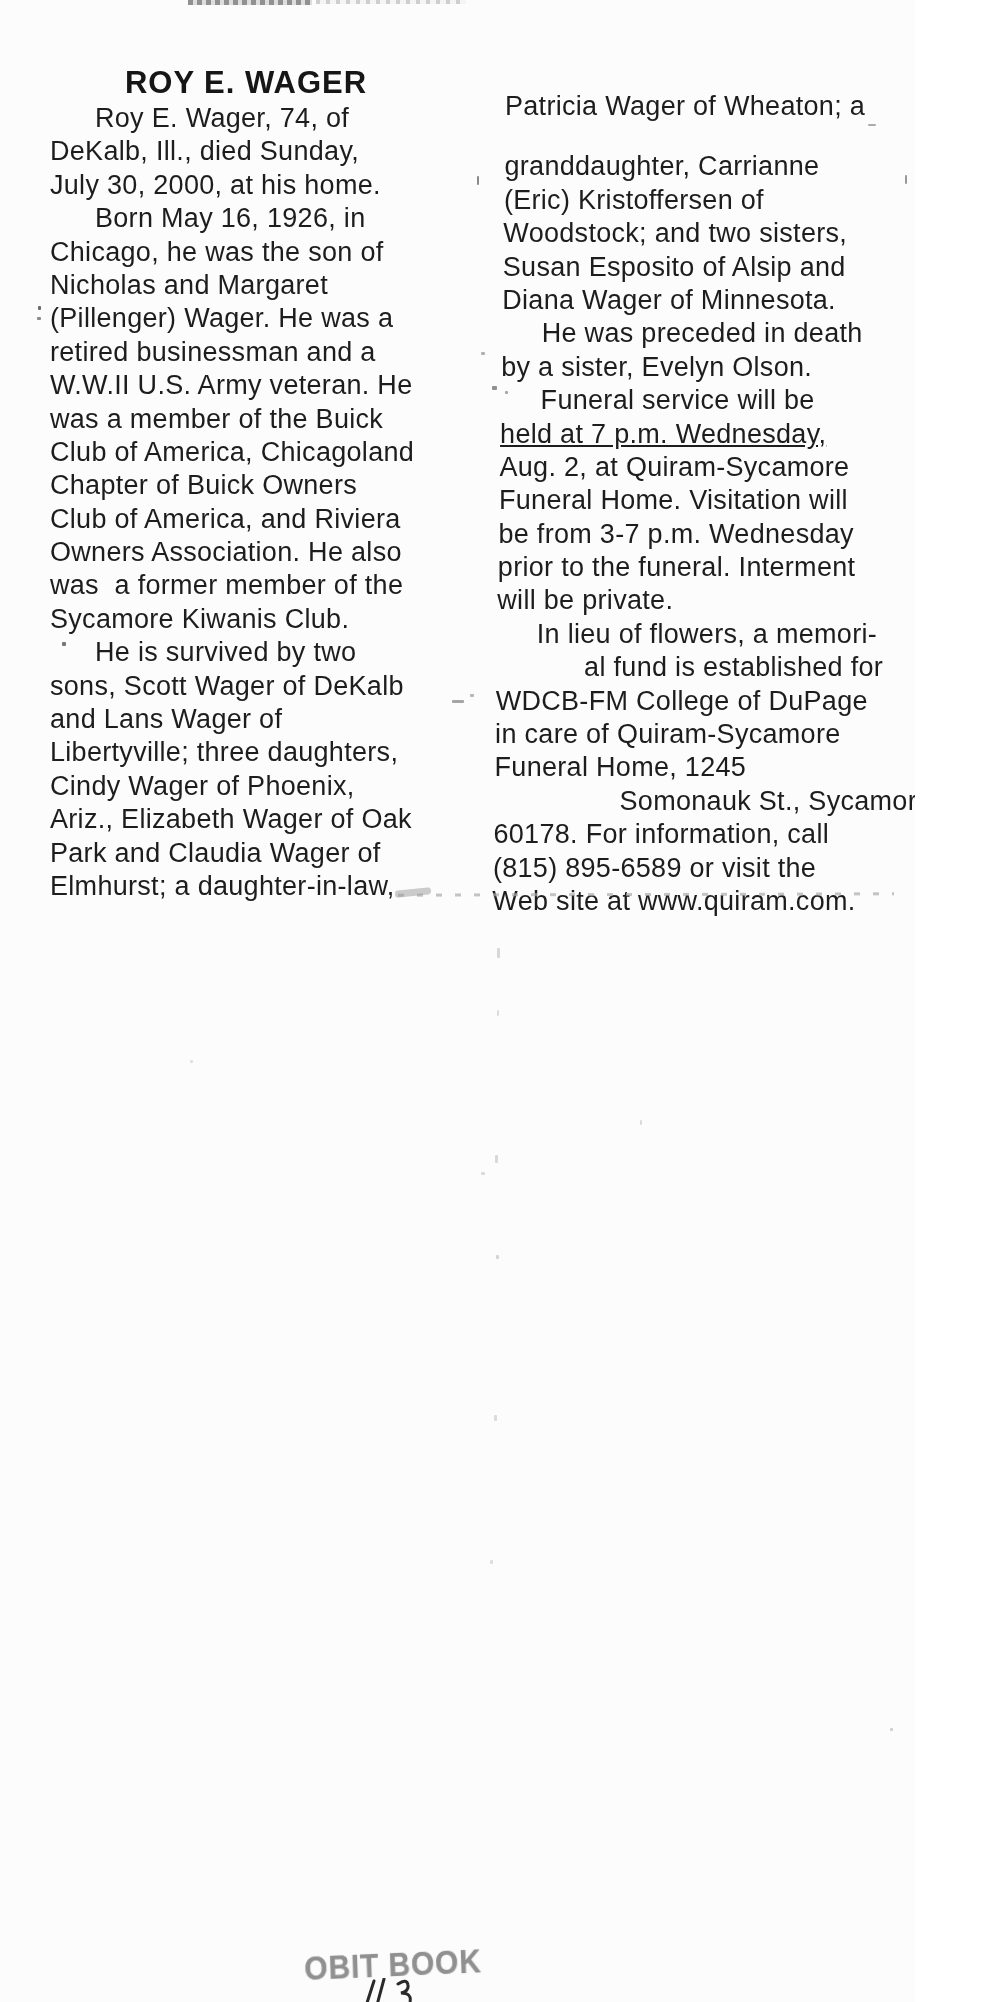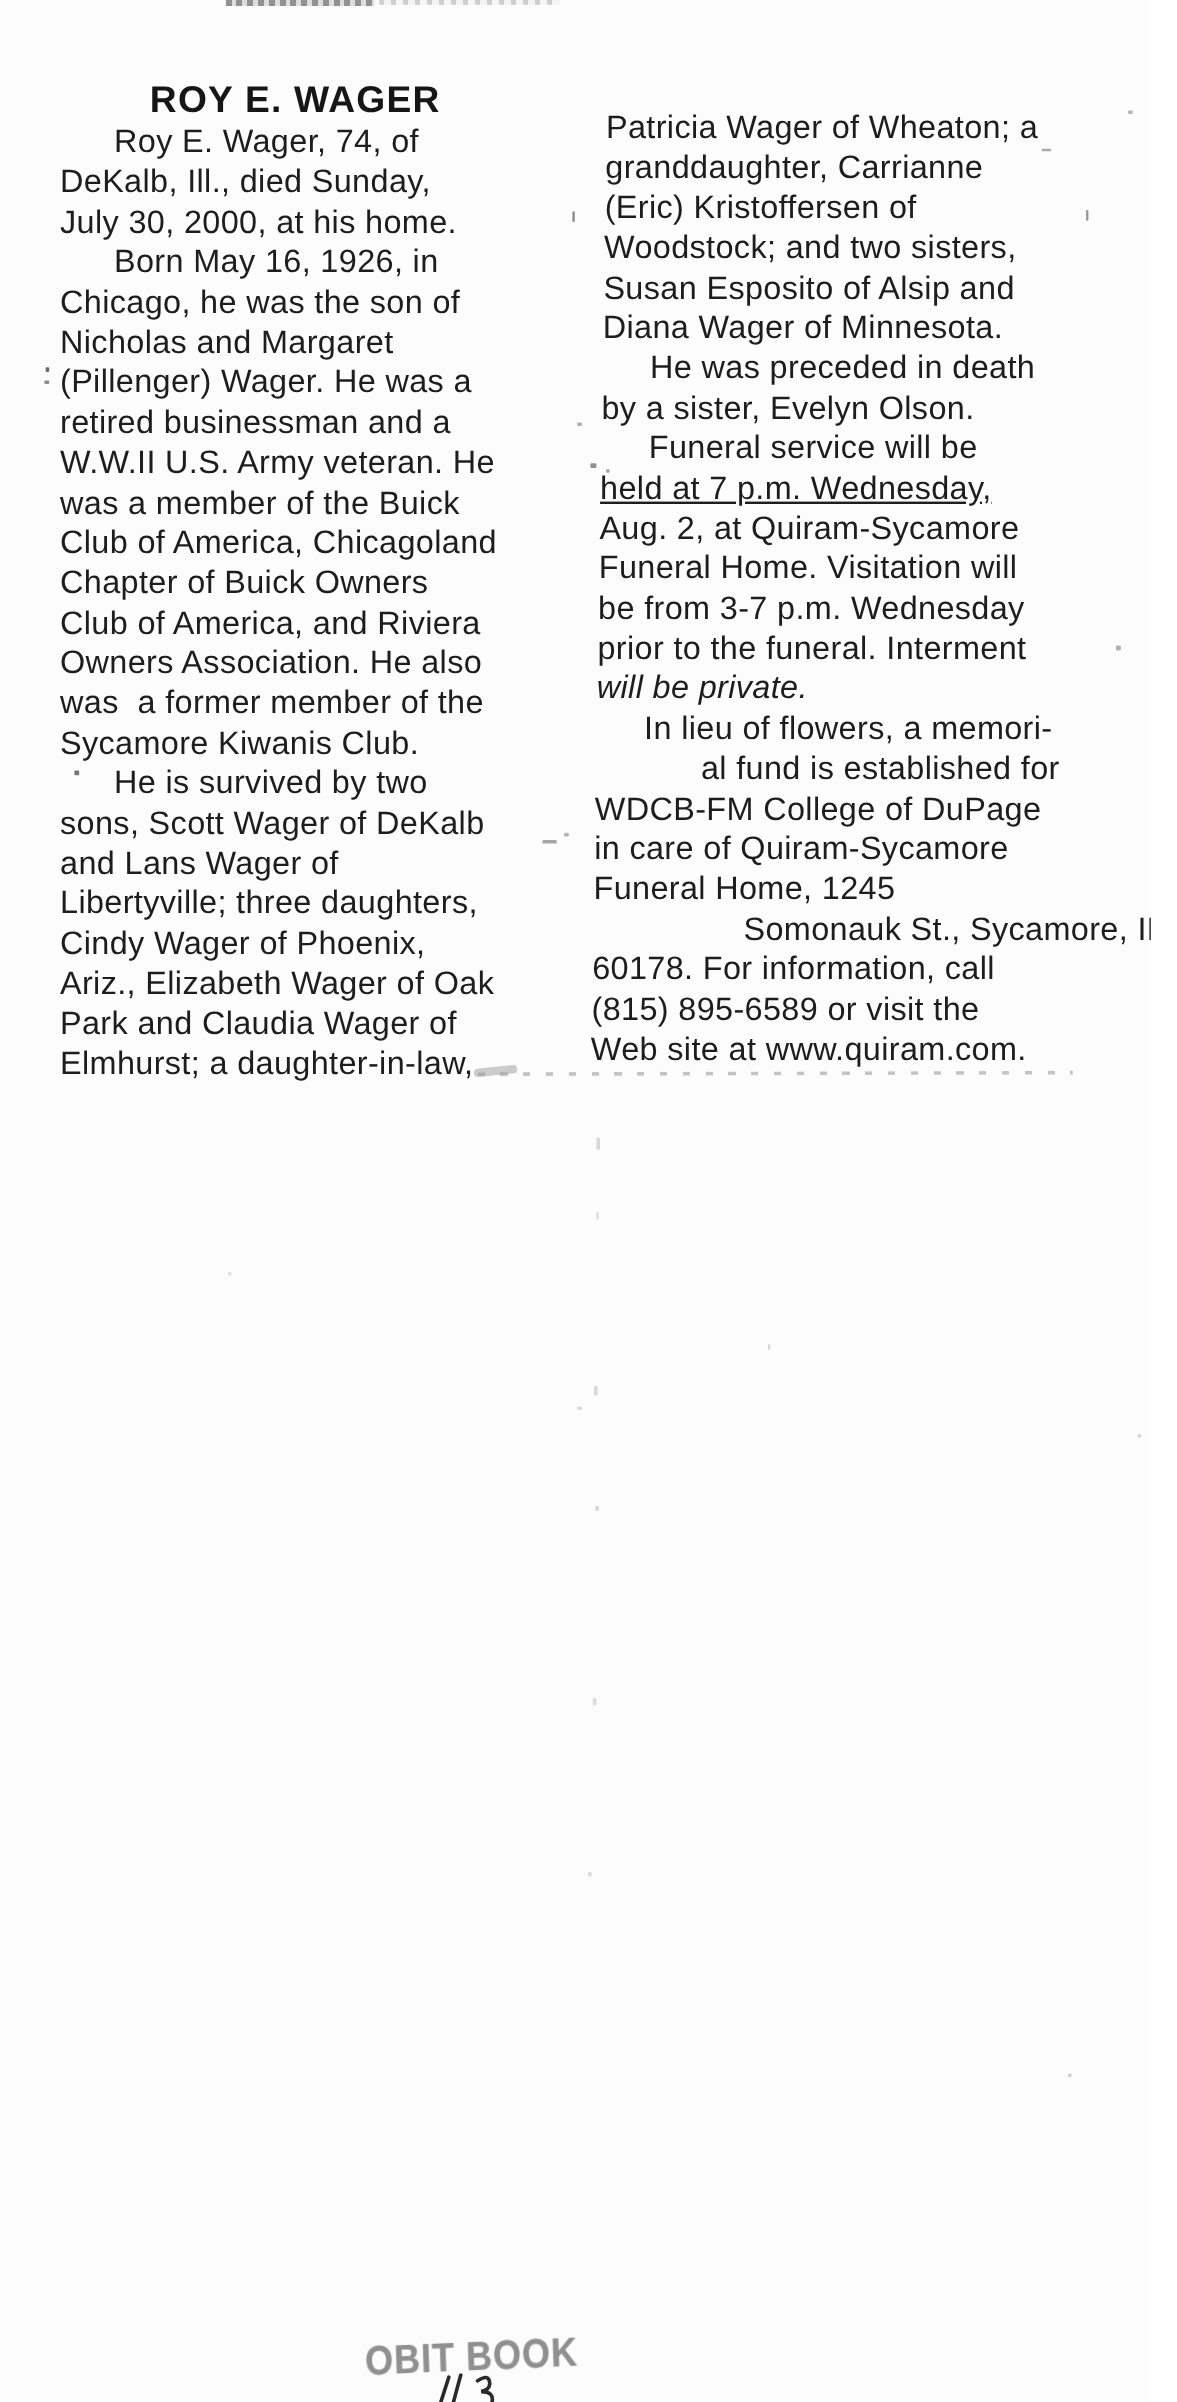--- a/index.html
+++ b/index.html
@@ -3,21 +3,20 @@
 <meta charset="utf-8">
 <style>
   html,body{margin:0;padding:0;background:#ffffff;}
   .page{
     position:relative;
     width:915px;height:2002px;
     background:#fcfcfc;
     overflow:hidden;
     font-family:"Liberation Sans","DejaVu Sans",sans-serif;
     color:#1c1c1c;
-    padding-left:44px;
   }
   .col{position:absolute;filter:blur(0.25px);}
   .col-left{left:50px;top:64px;width:418px;}
   .col-right{left:505px;top:90px;width:466px;}
   .title{
     height:38px;line-height:38px;
     font-size:31px;font-weight:700;letter-spacing:1px;
     text-align:center;padding-right:26px;
     white-space:pre;color:#161616;
   }
@@ -98,34 +97,34 @@
         <div class="line">Cindy Wager of Phoenix,</div>
         <div class="line">Ariz., Elizabeth Wager of Oak</div>
         <div class="line">Park and Claudia Wager of</div>
         <div class="line">Elmhurst; a daughter-in-law,</div>
       </div>
   </div>
 
   <div class="col col-right">
     <div>
         <div class="line" style="margin-left: 0px;">Patricia Wager of Wheaton; a</div>
-        <div class="line" style="margin-left: -0.55px;">granddaughter, Carrianne</div>
+        <div class="line" style="margin-left: -0.55px; margin-top: 27px;">granddaughter, Carrianne</div>
         <div class="line" style="margin-left: -1.1px;">(Eric) Kristoffersen of</div>
         <div class="line" style="margin-left: -1.65px;">Woodstock; and two sisters,</div>
         <div class="line" style="margin-left: -2.2px;">Susan Esposito of Alsip and</div>
         <div class="line" style="margin-left: -2.75px;">Diana Wager of Minnesota.</div>
         <div class="line indent" style="margin-left: -3.3px;">He was preceded in death</div>
         <div class="line" style="margin-left: -3.85px;">by a sister, Evelyn Olson.</div>
         <div class="line indent" style="margin-left: -4.4px;">Funeral service will be</div>
         <div class="line" style="margin-left: -4.95px; text-decoration: underline;">held at 7 p.m. Wednesday,</div>
         <div class="line" style="margin-left: -5.5px;">Aug. 2, at Quiram-Sycamore</div>
         <div class="line" style="margin-left: -6.05px;">Funeral Home. Visitation will</div>
         <div class="line" style="margin-left: -6.6px;">be from 3-7 p.m. Wednesday</div>
         <div class="line" style="margin-left: -7.15px;">prior to the funeral. Interment</div>
-        <div class="line" style="margin-left: -7.7px; font-style: italic;">will be private.</div>
+        <div class="line" style="margin-left: -7.7px;">will be private.</div>
         <div class="line indent" style="margin-left: -8.25px;">In lieu of flowers, a memori-</div>
         <div class="line" style="margin-left: -8.8px; text-align: center;">al fund is established for</div>
         <div class="line" style="margin-left: -9.35px;">WDCB-FM College of DuPage</div>
         <div class="line" style="margin-left: -9.9px;">in care of Quiram-Sycamore</div>
         <div class="line" style="margin-left: -10.45px;">Funeral Home, 1245</div>
         <div class="line" style="margin-left: -11px; text-align: right;">Somonauk St., Sycamore, IL</div>
         <div class="line" style="margin-left: -11.55px;">60178. For information, call</div>
         <div class="line" style="margin-left: -12.1px;">(815) 895-6589 or visit the</div>
         <div class="line" style="margin-left: -12.65px;">Web site at www.quiram.com.</div>
       </div>

